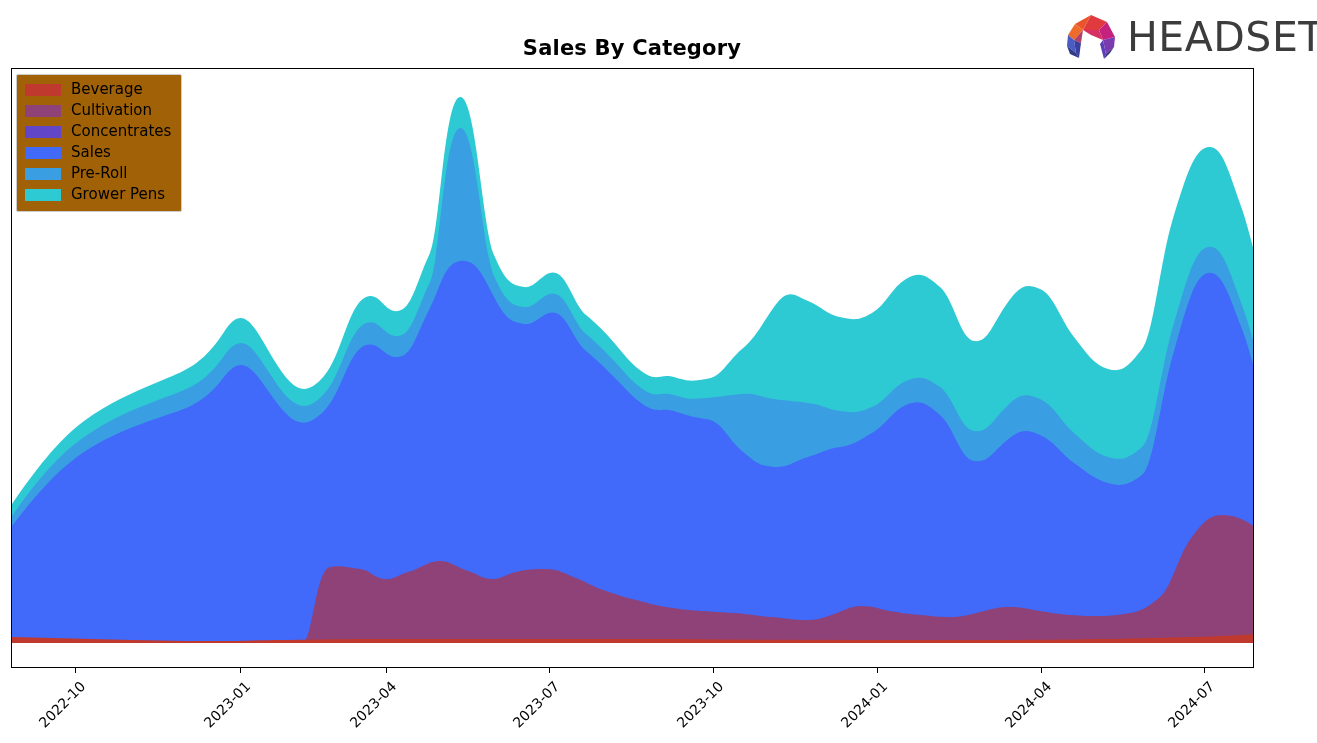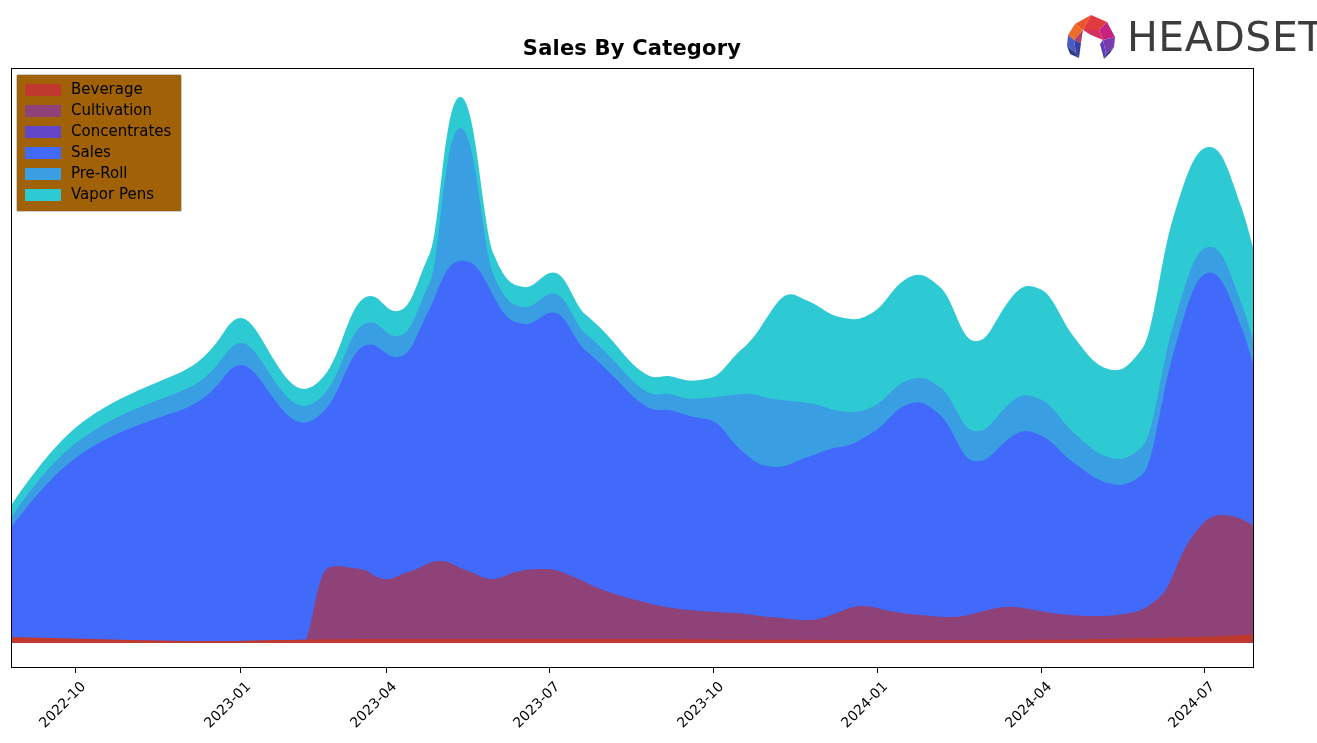--- a/index.html
+++ b/index.html
@@ -248,21 +248,21 @@
     <div class="legend-row">
       <span class="legend-swatch" style="background:#4169fa"></span>
       <span class="legend-label">Sales</span>
     </div>
     <div class="legend-row">
       <span class="legend-swatch" style="background:#3a9ee2"></span>
       <span class="legend-label">Pre-Roll</span>
     </div>
     <div class="legend-row">
       <span class="legend-swatch" style="background:#2ecad4"></span>
-      <span class="legend-label">Vapor Pens</span>
+      <span class="legend-label">Grower Pens</span>
     </div>
   </div>
 
   <div class="tick-mark" style="left:75px"></div>
   <div class="tick-mark" style="left:240px"></div>
   <div class="tick-mark" style="left:386px"></div>
   <div class="tick-mark" style="left:549px"></div>
   <div class="tick-mark" style="left:713px"></div>
   <div class="tick-mark" style="left:877px"></div>
   <div class="tick-mark" style="left:1041px"></div>

